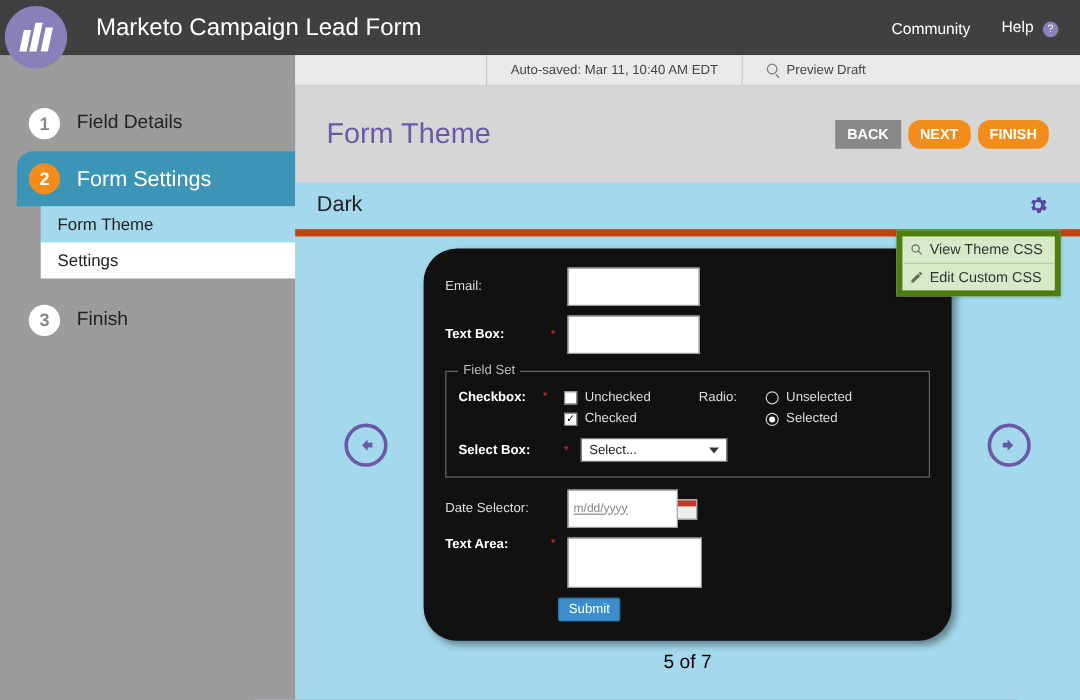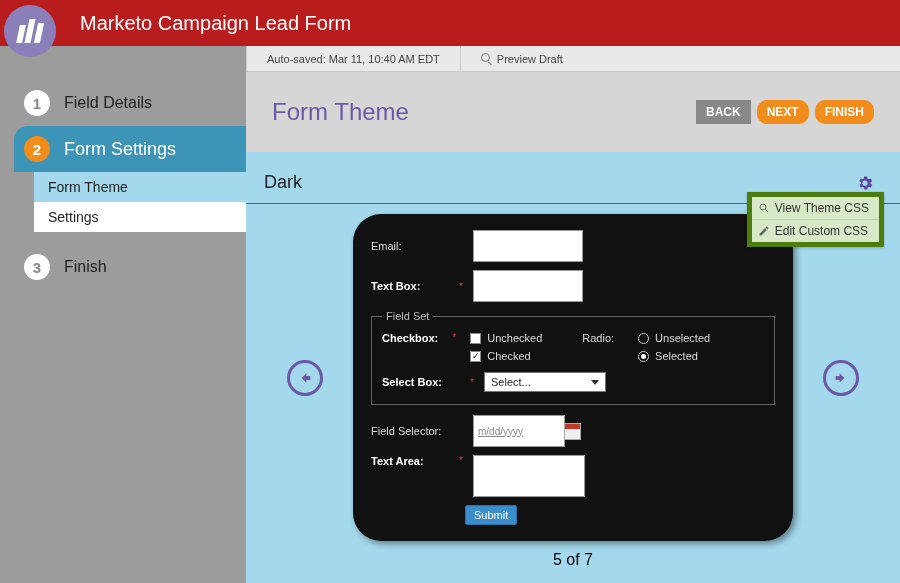--- a/index.html
+++ b/index.html
@@ -1,20 +1,20 @@
 <!DOCTYPE html>
 <html><head>
 <meta charset="utf-8">
 <style>
   * { box-sizing: border-box; margin: 0; padding: 0; font-family: "Helvetica Neue", Arial, sans-serif; }
   html, body { width: 900px; height: 583px; overflow: hidden; }
   body { background: #9c9c9c; }
 
   
-  .topbar { height: 46px; background: #b91c1c; display: flex; align-items: center; color: #fff; padding-right: 18px; }
+  .topbar { height: 46px; background: #404040; display: flex; align-items: center; color: #fff; padding-right: 18px; }
   .logo-circle { width: 52px; height: 52px; border-radius: 50%; background: #8b7fb9; display: flex; align-items: center; justify-content: center; margin-left: 4px; margin-top: 16px; z-index: 2; }
   .logo-bars { display: flex; gap: 3px; align-items: flex-end; }
   .logo-bars span { width: 6px; background: #fff; display: block; transform: skewX(-12deg); }
   .logo-bars span:nth-child(1){ height: 18px; }
   .logo-bars span:nth-child(2){ height: 24px; }
   .logo-bars span:nth-child(3){ height: 20px; }
   .app-title { font-size: 20px; font-weight: 300; margin-left: 24px; flex: 1; }
   .top-links { display: flex; gap: 26px; font-size: 13px; align-items: center; }
   .help-q { display: inline-flex; width: 13px; height: 13px; border-radius: 50%; background: #8b7fb9; align-items: center; justify-content: center; font-size: 9px; margin-left: 4px; }
 
@@ -27,36 +27,36 @@
   .wstep .lbl { color: #222; font-size: 16px; }
   .wstep.active .lbl { color: #fff; font-size: 18px; }
   .wstep.active-row { background: #3c94b6; margin-left: 14px; border-top-left-radius: 14px; border-bottom-left-radius: 0; padding-left: 10px; }
   .wsub { background: #a4d8ec; margin-left: 34px; }
   .wsub div { padding: 7px 14px; font-size: 14px; color: #222; cursor: pointer; }
   .wsub div.sel { background: #a4d8ec; }
   .wsub div.unsel { background: #fff; }
 
   
   .panel { flex: 1; display: flex; flex-direction: column; background: #d6d6d6; }
-  .statusbar { height: 26px; background: #e9e9e9; display: flex; justify-content: flex-start; align-items: center; font-size: 11px; color: #444; border-bottom: 1px solid #c8c8c8; }
+  .statusbar { height: 26px; background: #e9e9e9; display: flex; justify-content: center; align-items: center; font-size: 11px; color: #444; border-bottom: 1px solid #c8c8c8; }
   .status-cell { padding: 0 20px; height: 100%; display: flex; align-items: center; border-left: 1px solid #c8c8c8; gap: 5px; }
   .mag { width: 11px; height: 11px; position: relative; }
   .mag::before { content: ""; position: absolute; width: 7px; height: 7px; border: 1px solid #777; border-radius: 50%; }
   .mag::after { content: ""; position: absolute; width: 4px; height: 1px; background: #777; bottom: 0; right: 0; transform: rotate(45deg); }
 
   .headrow { height: 80px; display: flex; align-items: center; padding: 0 26px; }
   .headrow h1 { color: #6b59a5; font-weight: 400; font-size: 24px; flex: 1; }
   .btns { display: flex; gap: 6px; }
   .btns button { border: none; color: #fff; font-size: 12px; font-weight: bold; padding: 5px 10px; cursor: pointer; }
   .btn-back { background: #888; }
   .btn-next, .btn-finish { background: #f28c1a; border-radius: 10px; }
 
   
   .themewrap { flex: 1; background: #a4d8ec; position: relative; }
-  .themehdr { display: flex; align-items: center; justify-content: space-between; padding: 20px 26px 10px 18px; border-bottom: 1px solid #c2410c; }
+  .themehdr { display: flex; align-items: center; justify-content: space-between; padding: 8px 26px 10px 18px; border-bottom: 6px solid #c2410c; }
   .themehdr .name { font-size: 18px; color: #222; }
   .gear { width: 18px; height: 18px; color: #5a49a0; cursor: pointer; }
 
   .cssmenu { position: absolute; right: 16px; top: 40px; background: #d7e9c6; border: 5px solid #4d7c0f; font-size: 12px; color: #333; z-index: 5; box-shadow: 0 1px 3px rgba(0,0,0,.2); }
   .cssmenu div { padding: 4px 10px 4px 6px; display: flex; align-items: center; gap: 5px; cursor: pointer; }
   .cssmenu div + div { border-top: 1px solid #b8cfa0; }
   .mi { width: 12px; height: 12px; }
   .pencil { color: #666; }
 
   .carousel { display: flex; align-items: center; justify-content: center; gap: 30px; padding: 10px 40px 0 40px; }
@@ -94,20 +94,27 @@
 
 <div class="topbar">
   <div class="logo-circle">
     <div class="logo-bars">
         <span></span>
         <span></span>
         <span></span>
       </div>
   </div>
   <div class="app-title">Marketo Campaign Lead Form</div>
+  <div class="top-links">
+    <span>Community</span>
+    <span>
+      <span>Help</span>
+      <span class="help-q">?</span>
+    </span>
+  </div>
 </div>
 
 <div class="shell">
   <div class="wizard">
     <div class="wstep">
       <div class="wnum">1</div>
       <div class="lbl">Field Details</div>
     </div>
     <div class="wstep active active-row">
       <div class="wnum">2</div>
@@ -221,21 +228,21 @@
               <div class="flabel bold">Select Box:</div>
               <div class="req">*</div>
               <div class="selectbox">
                 <span>Select...</span>
                 <span class="caret"></span>
               </div>
             </div>
           </fieldset>
 
           <div class="frow">
-            <div class="flabel">Field Selector:</div>
+            <div class="flabel">Date Selector:</div>
             <div class="req"></div>
             <div class="datebox">
               <div class="tinput">
                   <span>m/dd/yyyy</span>
                 </div>
               <div class="calicon"></div>
             </div>
           </div>
           <div class="frow" style="align-items:flex-start;">
             <div class="flabel bold">Text Area:</div>

